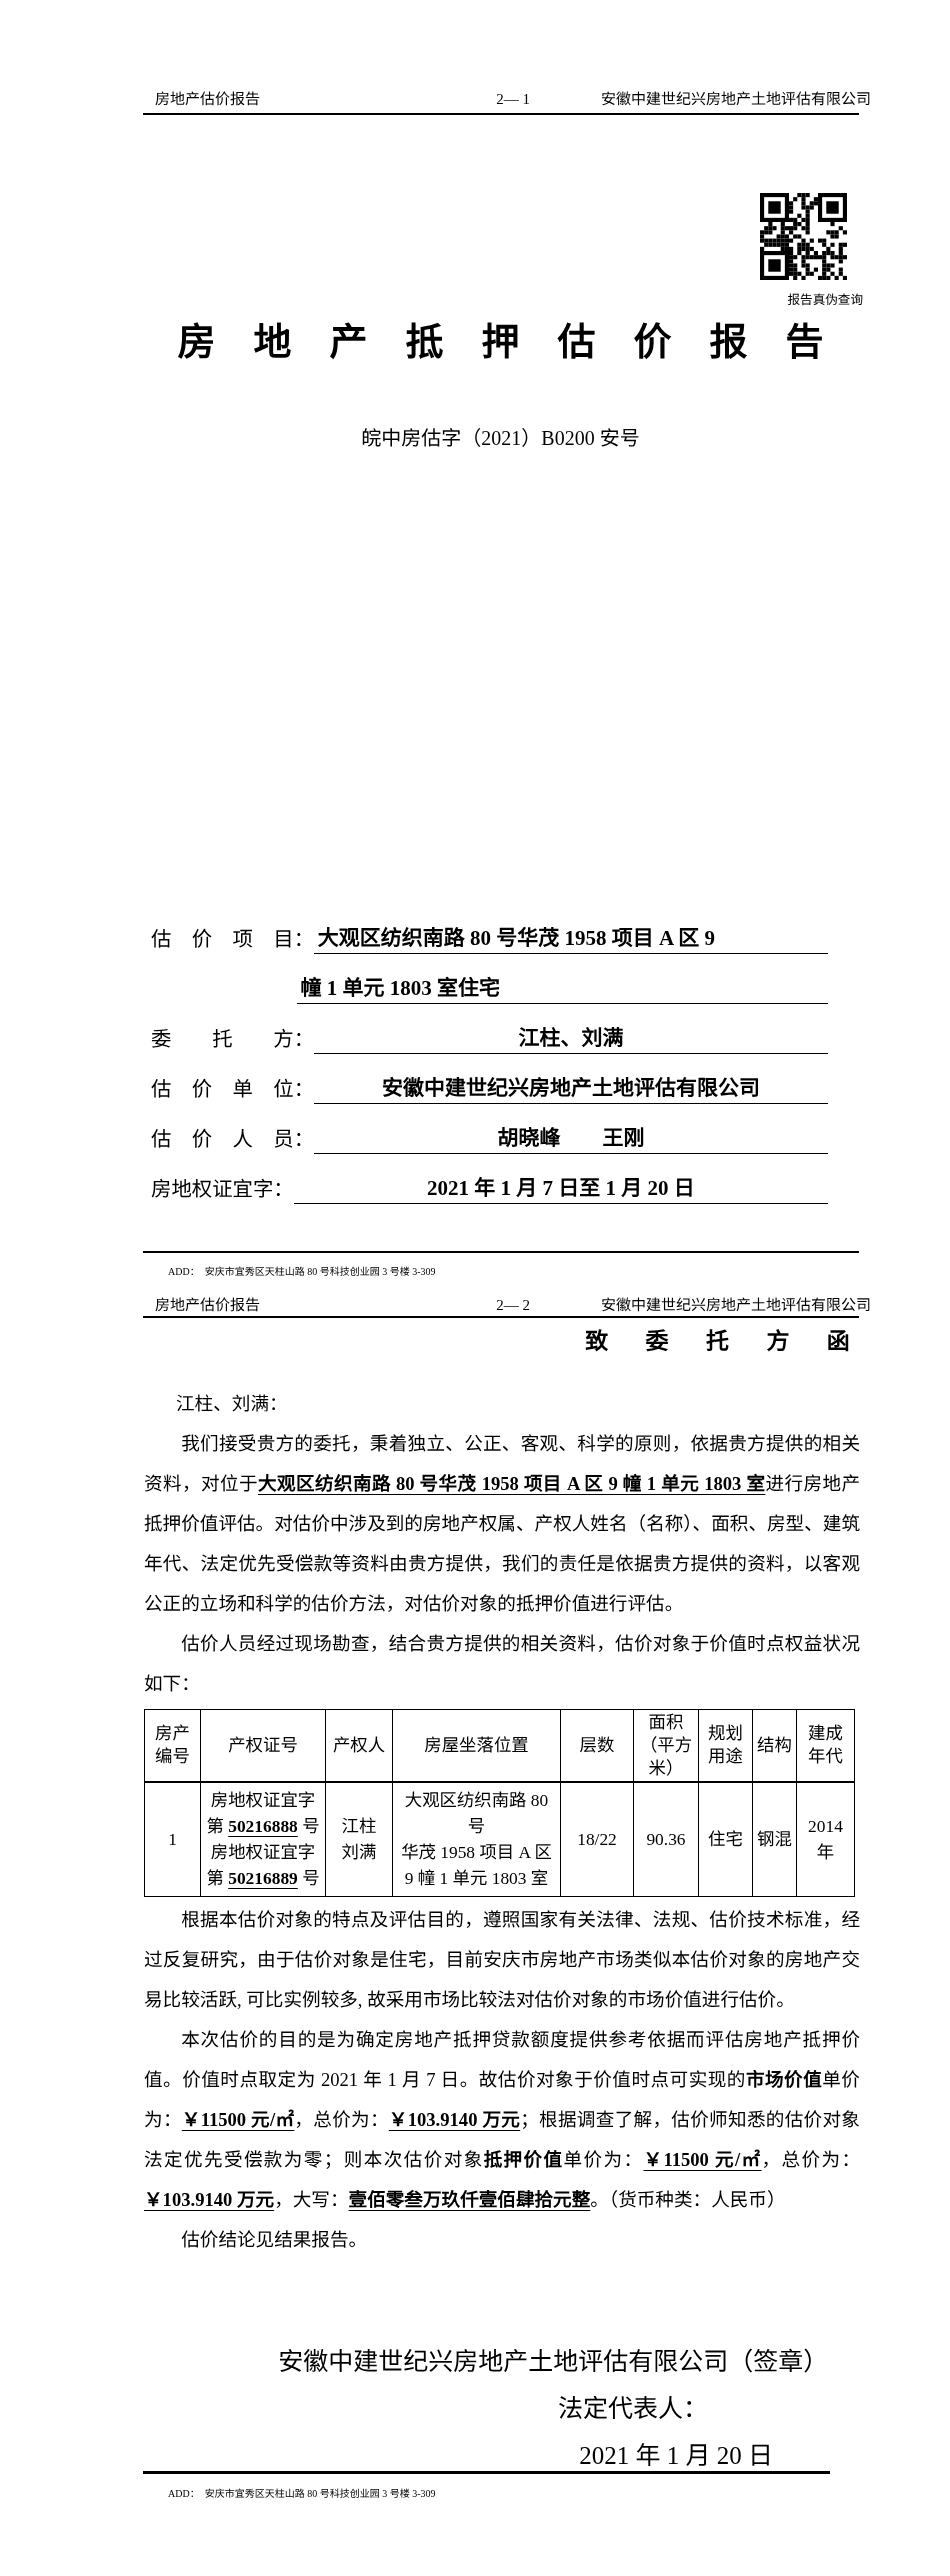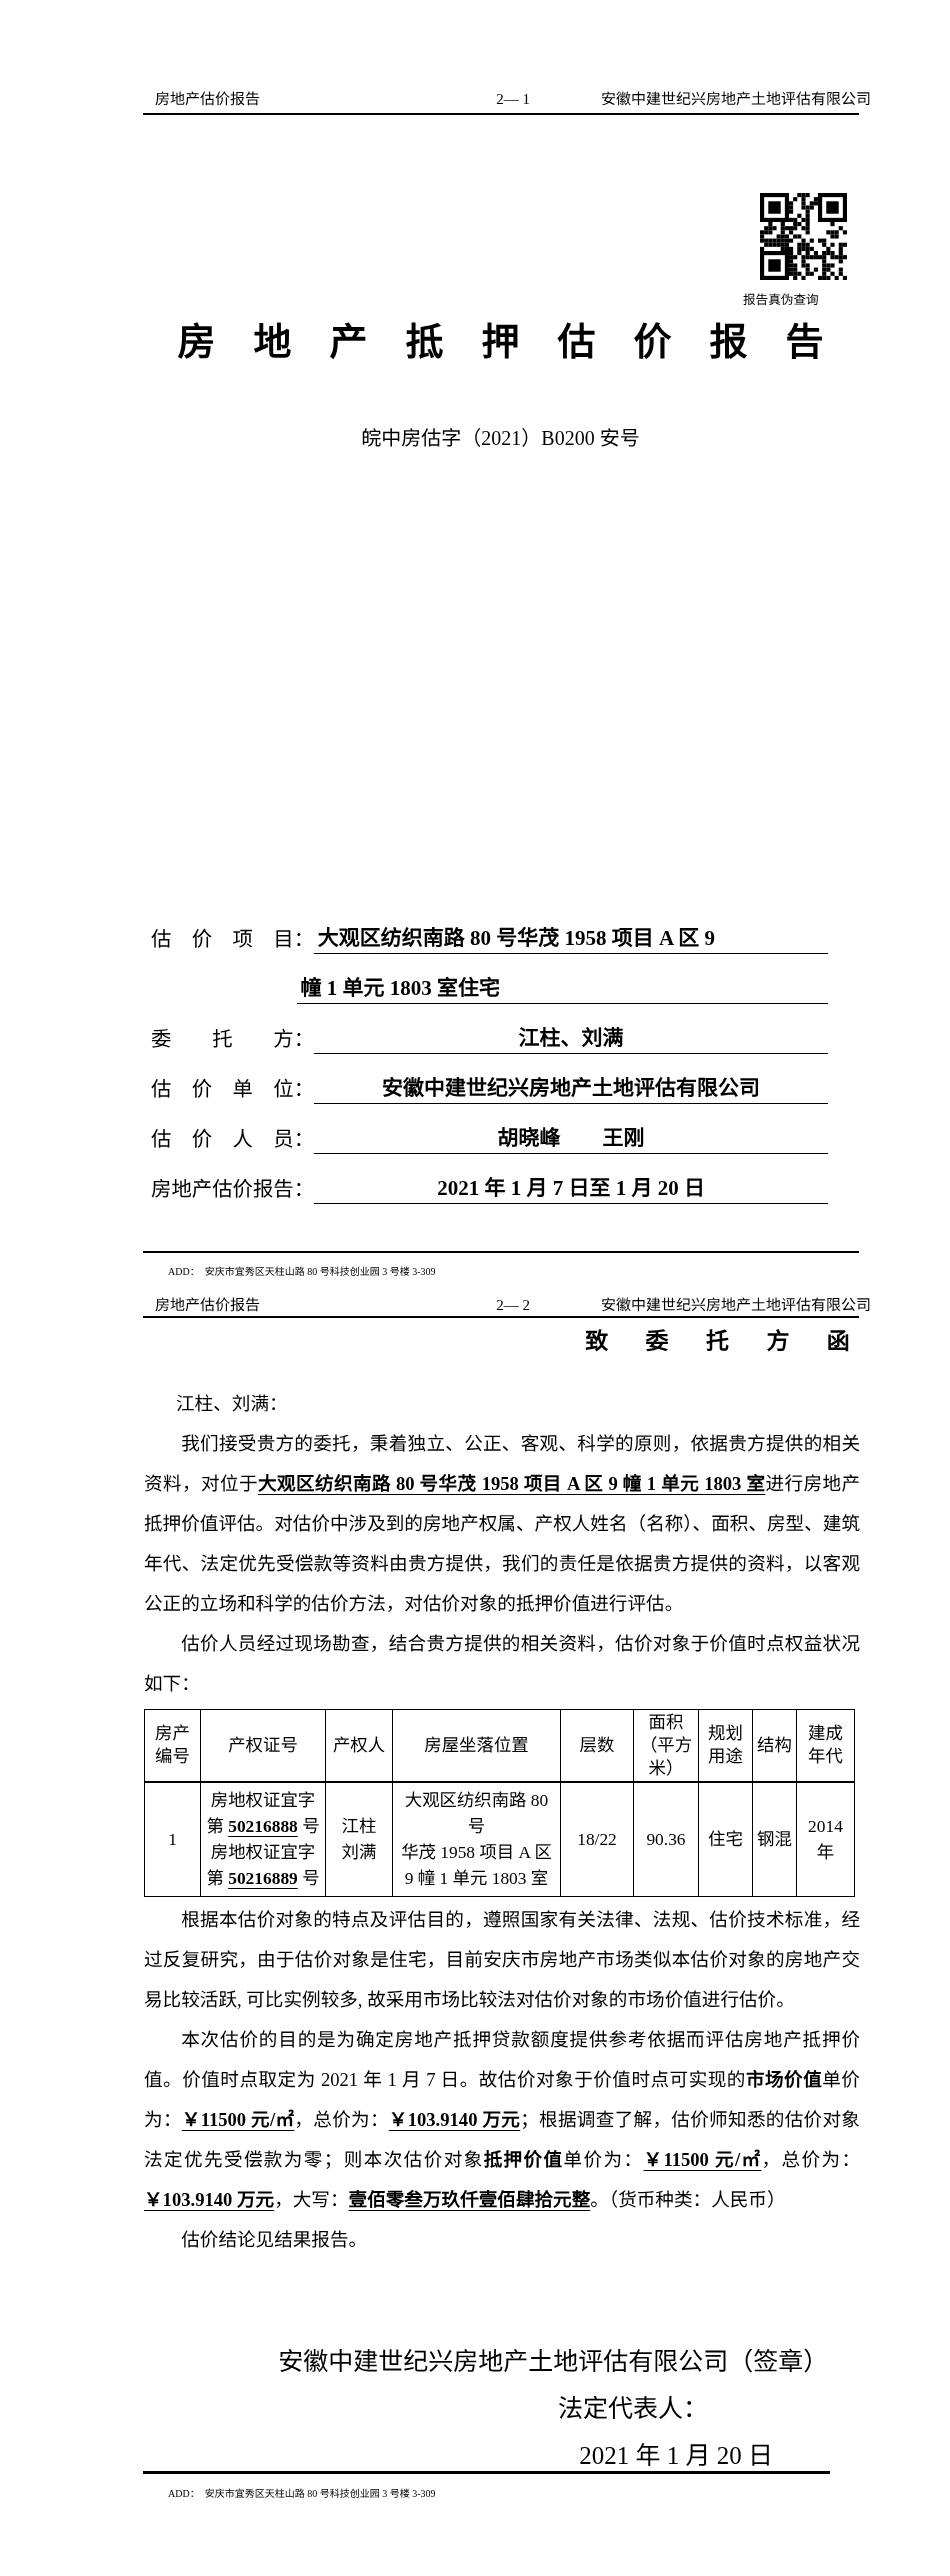--- a/index.html
+++ b/index.html
@@ -15,21 +15,21 @@
              font-size:15px;line-height:18px;margin-left:12px;}
   .pg-header .hl{flex:1;text-align:left;}
   .pg-header .hc{flex:0 0 auto;text-align:center;}
   .pg-header .hr{flex:1;text-align:right;}
   .rule-thick{left:143px;width:716px;height:2.4px;background:#000;}
   .rule-thin{left:143px;width:716px;height:1.8px;background:#000;}
 
   
   .qr-box{left:760px;top:193px;width:87px;height:87px;}
   .qr-box svg{width:87px;height:87px;display:block;}
-  .qr-caption{left:743px;top:289px;width:120px;text-align:left;font-size:12.6px;font-family:Liberation Serif, serif;}
+  .qr-caption{left:743px;top:289px;width:120px;text-align:right;font-size:12.6px;font-family:Liberation Serif, serif;}
 
   .main-title{left:144px;top:312px;width:713px;text-align:center;
               font-size:38px;font-weight:bold;line-height:60px;}
   .doc-no{left:144px;top:422px;width:713px;text-align:center;font-size:20px;}
 
   
   .fields{left:151px;top:920px;width:677px;}
   .frow{display:flex;align-items:flex-end;height:34px;margin-bottom:16px;}
   .flabel{flex:0 0 auto;font-size:20.4px;font-weight:normal;white-space:pre;padding-bottom:2.4px;}
   .fspacer{flex:0 0 146px;}
@@ -247,21 +247,21 @@
   </div>
   <div class="frow">
     <span class="flabel">估　价　单　位：</span>
     <span class="fval">安徽中建世纪兴房地产土地评估有限公司</span>
   </div>
   <div class="frow">
     <span class="flabel">估　价　人　员：</span>
     <span class="fval">胡晓峰　　王刚</span>
   </div>
   <div class="frow">
-    <span class="flabel">房地产估价报告：</span>
+    <span class="flabel">房地权证宜字：</span>
     <span class="fval">2021 年 1 月 7 日至 1 月 20 日</span>
   </div>
 </div>
 
 <div class="abs rule-thin" style="top:1251px;"></div>
 <div class="abs add-line" style="top:1262px;">ADD：　安庆市宜秀区天柱山路 80 号科技创业园 3 号楼 3-309</div>
 
 <div class="abs pg-header" style="top:1296px;">
   <span class="hl">房地产估价报告</span>
   <span class="hc">2— 2</span>

